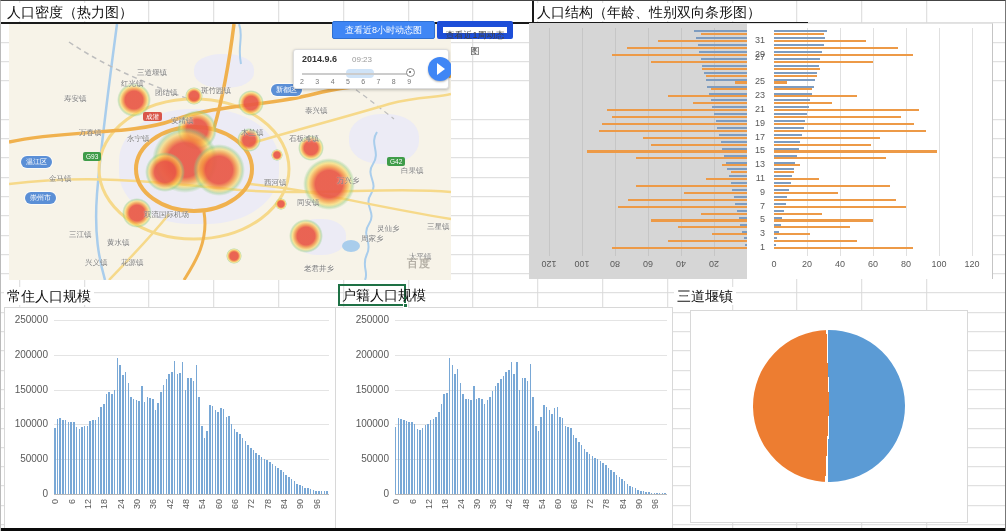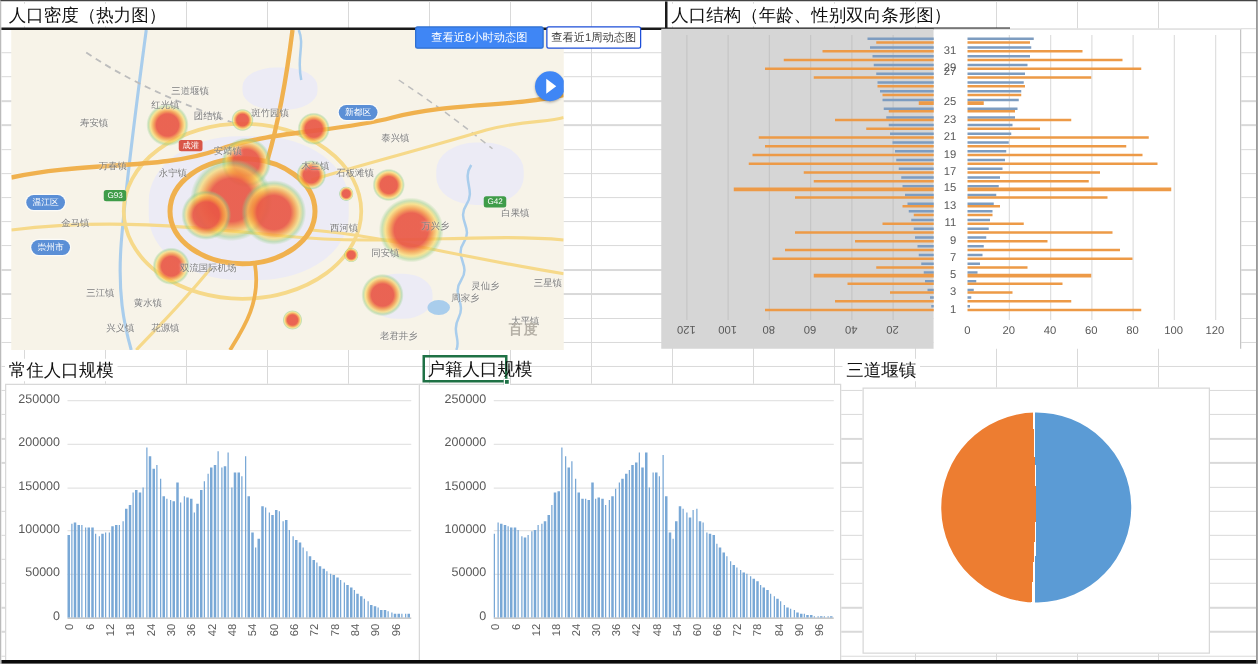--- a/index.html
+++ b/index.html
@@ -19,21 +19,21 @@
   .urban { position:absolute; background:#ecebf5; border-radius:45%; }
   .heat { position:absolute; border-radius:50%;
     background:radial-gradient(closest-side, rgba(233,88,70,.92) 0 52%, rgba(244,148,62,.8) 66%,
                rgba(248,216,92,.62) 80%, rgba(150,205,130,.5) 90%, rgba(150,205,200,0) 100%); }
   .town { position:absolute; font-size:7.5px; color:#7d7d7d; white-space:nowrap; text-shadow:0 0 2px #fff; }
   .pill { position:absolute; font-size:7px; color:#fff; background:#5b8fd6; border-radius:7px; padding:1px 5px; white-space:nowrap; box-shadow:0 0 0 1px #ffffffaa; }
   .badge { position:absolute; font-size:6.5px; color:#fff; border-radius:2px; padding:0 3px; line-height:9px; white-space:nowrap; }
   .wm { position:absolute; font-size:11px; font-weight:bold; color:#b5b0a6; letter-spacing:1px; }
   .mapbtn { position:absolute; height:18px; font-size:9px; line-height:16px; text-align:center; border-radius:2px; cursor:pointer; }
   #btn-hours { left:331px; top:20px; width:103px; background:#3f86f5; color:#fff; border:1px solid #2f6fd0; }
-  #btn-week  { left:436px; top:20px; width:76px;  background:#fff; color:#404040; border:1px solid #1d4ed8; }
+  #btn-week  { left:436px; top:20px; width:76px;  background:#fff; color:#404040; border:6px solid #1d4ed8; }
   #timepanel { position:absolute; left:284px; top:25px; width:156px; height:40px; background:#fff; border:1px solid #ddd; border-radius:3px; box-shadow:0 1px 3px rgba(0,0,0,.25); }
   #tp-date { position:absolute; left:8px; top:4px; font-size:9px; font-weight:bold; color:#333; }
   #tp-time { position:absolute; left:58px; top:5px; font-size:8px; color:#999; }
   #tp-track { position:absolute; left:8px; top:23px; width:112px; height:2px; background:#ccc; }
   #tp-range { position:absolute; left:52px; top:19px; width:28px; height:9px; background:#cfe3f7; border-radius:4px; }
   #tp-handle { position:absolute; left:112px; top:18px; width:9px; height:9px; border:1.5px solid #888; border-radius:50%; background:#fff; }
   #tp-handle::after { content:""; position:absolute; left:2px; top:2px; width:2px; height:2px; border-radius:50%; background:#555; }
   .tp-tick { position:absolute; top:28px; font-size:7px; color:#777; width:10px; text-align:center; }
   #tp-play { position:absolute; left:419px; top:33px; width:24px; height:24px; border-radius:50%; background:#3f86f5; box-shadow:0 1px 2px rgba(0,0,0,.3); cursor:pointer; }
   #tp-play::after { content:""; position:absolute; left:9px; top:6px; border-left:8px solid #fff; border-top:6px solid transparent; border-bottom:6px solid transparent; }
@@ -119,21 +119,21 @@
         <div class="heat" style="left: 228px; top: 104px; width: 24px; height: 24px;"></div>
         <div class="heat" style="left: 217px; top: 224px; width: 16px; height: 16px;"></div>
       </div>
     <div id="label-layer">
         <div class="town" style="left: 128px; top: 44px;">三道堰镇</div>
         <div class="town" style="left: 112px; top: 55px;">红光镇</div>
         <div class="town" style="left: 146px; top: 64px;">团结镇</div>
         <div class="town" style="left: 192px; top: 62px;">斑竹园镇</div>
         <div class="town" style="left: 296px; top: 82px;">泰兴镇</div>
         <div class="town" style="left: 232px; top: 104px;">木兰镇</div>
-        <div class="town" style="left: 260px; top: 110px;">石板滩镇</div>
+        <div class="town" style="left: 280px; top: 110px;">石板滩镇</div>
         <div class="town" style="left: 255px; top: 154px;">西河镇</div>
         <div class="town" style="left: 288px; top: 174px;">同安镇</div>
         <div class="town" style="left: 162px; top: 92px;">安靖镇</div>
         <div class="town" style="left: 70px; top: 104px;">万春镇</div>
         <div class="town" style="left: 55px; top: 70px;">寿安镇</div>
         <div class="town" style="left: 118px; top: 110px;">永宁镇</div>
         <div class="town" style="left: 40px; top: 150px;">金马镇</div>
         <div class="town" style="left: 60px; top: 206px;">三江镇</div>
         <div class="town" style="left: 98px; top: 214px;">黄水镇</div>
         <div class="town" style="left: 76px; top: 234px;">兴义镇</div>
@@ -146,20 +146,37 @@
         <div class="town" style="left: 400px; top: 228px;">太平镇</div>
         <div class="town" style="left: 295px; top: 240px;">老君井乡</div>
         <div class="town" style="left: 135px; top: 186px;">双流国际机场</div>
         <div class="pill" style="left: 12px; top: 132px;">温江区</div>
         <div class="pill" style="left: 16px; top: 168px;">崇州市</div>
         <div class="pill" style="left: 262px; top: 60px;">新都区</div>
         <div class="badge" style="left: 134px; top: 88px; background: rgb(217, 85, 72);">成灌</div>
         <div class="badge" style="left: 378px; top: 133px; background: rgb(63, 156, 73);">G42</div>
         <div class="badge" style="left: 74px; top: 128px; background: rgb(63, 156, 73);">G93</div>
       </div>
+    <div id="timepanel">
+      <div id="tp-date">2014.9.6</div>
+      <div id="tp-time">09:23</div>
+      <div id="tp-range"></div>
+      <div id="tp-track"></div>
+      <div id="tp-handle"></div>
+      <div id="tp-ticks">
+          <div class="tp-tick" style="left: 3px;">2</div>
+          <div class="tp-tick" style="left: 18.3px;">3</div>
+          <div class="tp-tick" style="left: 33.6px;">4</div>
+          <div class="tp-tick" style="left: 48.9px;">5</div>
+          <div class="tp-tick" style="left: 64.2px;">6</div>
+          <div class="tp-tick" style="left: 79.5px;">7</div>
+          <div class="tp-tick" style="left: 94.8px;">8</div>
+          <div class="tp-tick" style="left: 110.1px;">9</div>
+        </div>
+    </div>
     <div id="tp-play"></div>
     <div class="wm" style="left:398px;top:232px;">百度</div>
   </div>
   <div class="mapbtn" id="btn-hours">查看近8小时动态图</div>
   <div class="mapbtn" id="btn-week">查看近1周动态图</div>
 
   <div id="pyr">
     <div id="pyr-gray"></div>
     <div id="pyr-white"></div>
   <div class="pgrid" style="left: 185px; background: rgb(198, 198, 198);"></div>

